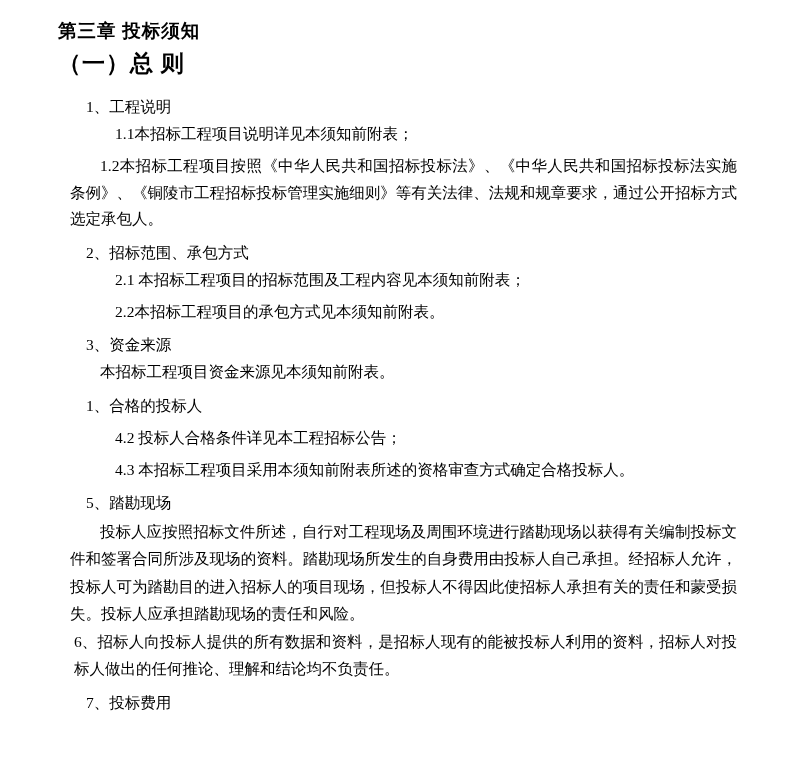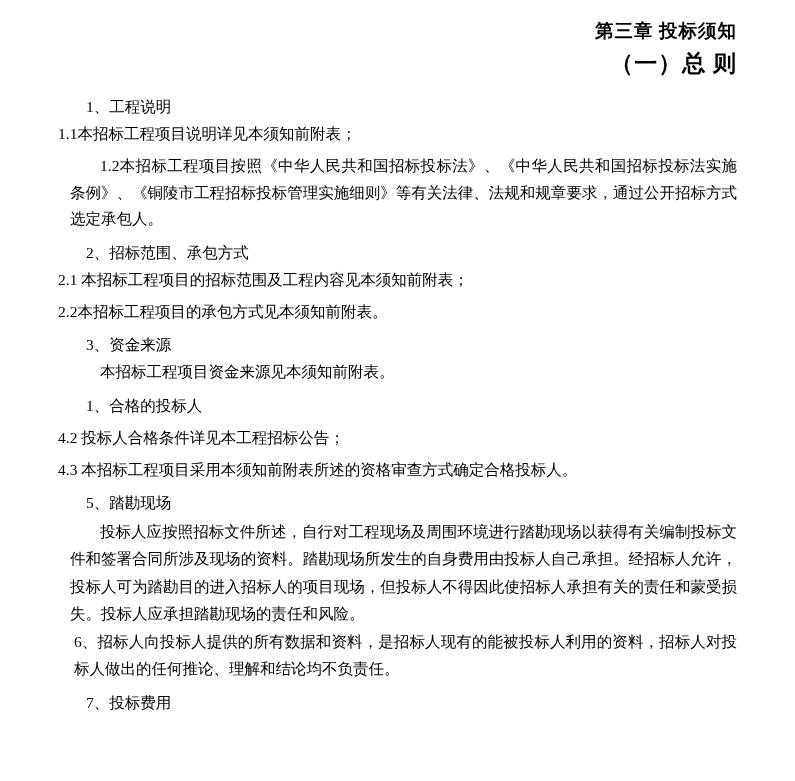--- a/index.html
+++ b/index.html
@@ -15,21 +15,21 @@
     font-family: "Liberation Serif", "DejaVu Serif", serif;
     color: #000000;
   }
   .page {
     width: 795px;
     height: 781px;
     padding: 10px 58px 0 58px;
     position: relative;
   }
   .title-block {
-    text-align: right;
+    text-align: left;
     margin-top: 8px;
   }
   .doc-title {
     font-size: 18.5px;
     font-weight: bold;
     letter-spacing: 1px;
     line-height: 1.5;
   }
   .doc-subtitle {
     font-size: 23px;
@@ -50,20 +50,21 @@
   }
   .heading.first { padding-top: 0; }
   .para {
     font-size: 15.5px;
     line-height: 1.72;
     margin: 0;
     text-align: justify;
     text-justify: inter-ideograph;
   }
   .para.indent1 {
+    margin-left: 57px;
     text-indent: 0;
   }
   .para.indent-body {
     margin-left: 12px;
     text-indent: 30px;
   }
   .para.noindent {
     margin-left: 16px;
     text-indent: 0;
   }

